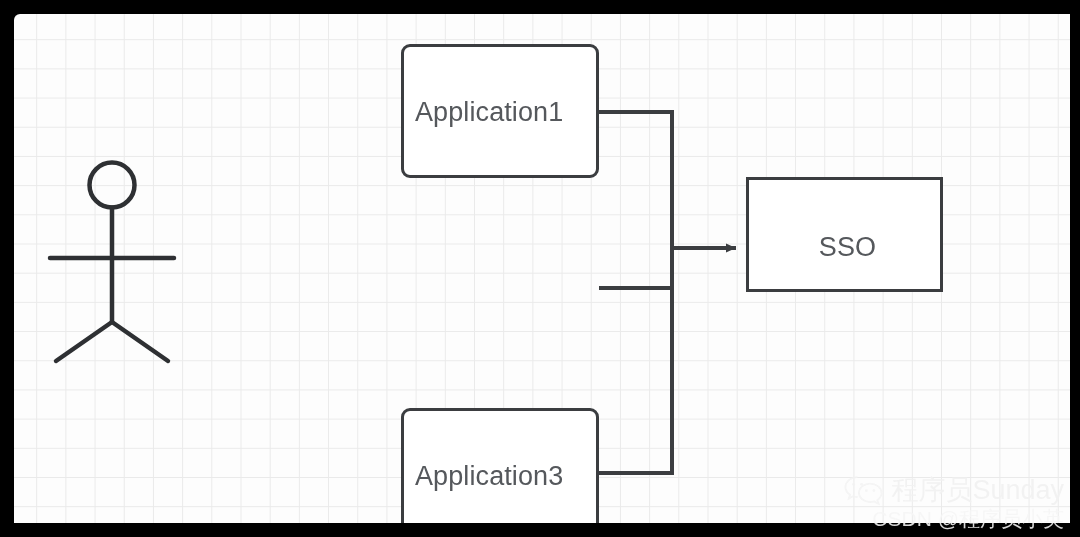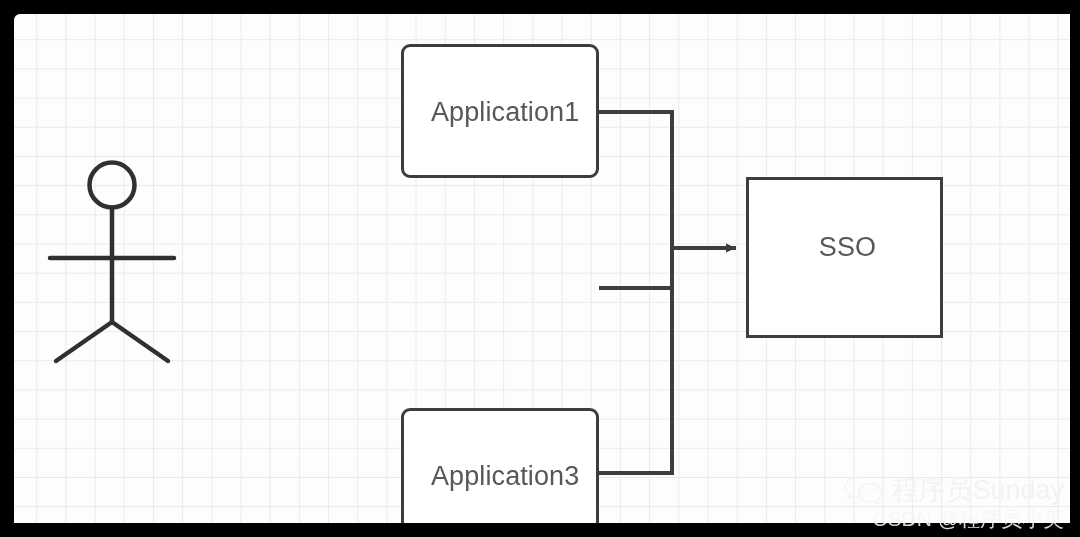--- a/index.html
+++ b/index.html
@@ -73,24 +73,24 @@
     border-radius: 9px;
   }
   #app1-box { top: 30px; }
   #app2-box { top: 207px; }
   #app3-box { top: 394px; }
 
   #sso-box {
     left: 732px;
     top: 163px;
     width: 197px;
-    height: 161px;
+    height: 115px;
     border-radius: 0px;
   }
-  .app-box .node-label { top: 50px; margin-left: 16px; }
+  .app-box .node-label { top: 50px; }
   #sso-box .node-label {
     top: 52px;
     left: 0;
     width: 197px;
     text-align: center;
   }
 
   
   #watermark {
     position: absolute;

